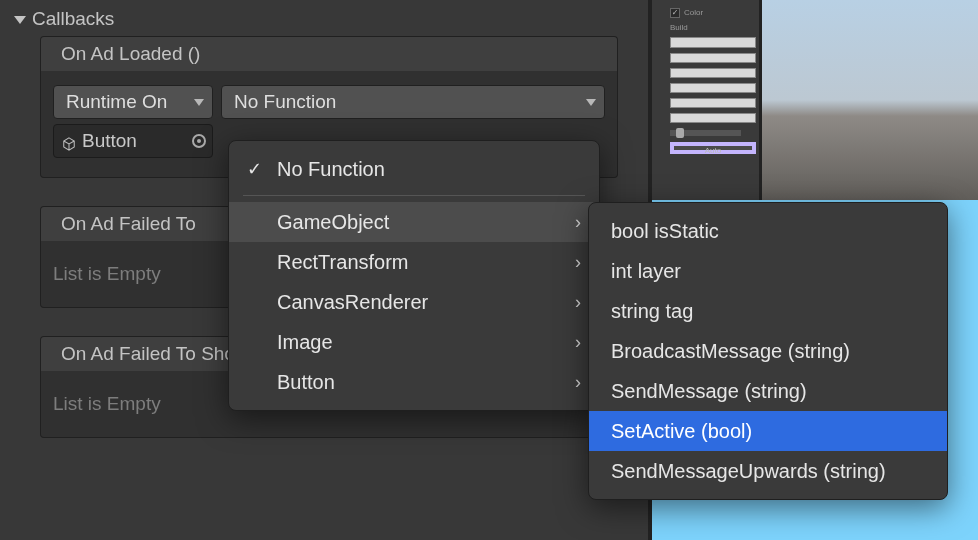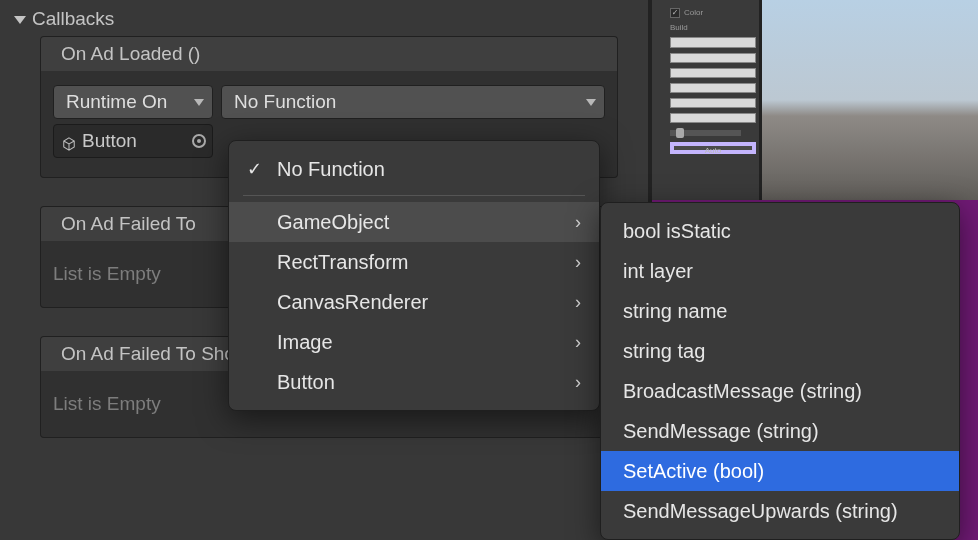--- a/index.html
+++ b/index.html
@@ -1,17 +1,17 @@
 <!DOCTYPE html>
 <html><head>
 <meta charset="utf-8">
 <style>
   * { box-sizing: border-box; margin: 0; padding: 0; font-family: "Segoe UI", "Helvetica Neue", Arial, sans-serif; }
   html, body { width: 978px; height: 540px; overflow: hidden; background: #383838; }
-  .root { width: 978px; height: 540px; position: relative; background: #701a75; color: #c4c4c4; font-size: 19px; }
+  .root { width: 978px; height: 540px; position: relative; background: #7dd3fc; color: #c4c4c4; font-size: 19px; }
 
   
   .inspector { position: absolute; left: 0; top: 0; width: 648px; height: 540px; background: #383838; padding: 8px 0 0 6px; }
   .section-header { display: flex; align-items: center; gap: 6px; padding: 0 0 6px 8px; }
   .section-header .tri { width: 0; height: 0; border-left: 6px solid transparent; border-right: 6px solid transparent; border-top: 8px solid #c4c4c4; transform: translateY(1px); }
   .section-header .lbl { color: #c4c4c4; }
 
   .event-box { margin: 0 18px 28px 34px; width: 578px; }
   .event-title { background: #3f3f3f; border: 1px solid #202020; border-bottom: none; color: #c4c4c4; padding: 6px 20px; border-radius: 4px 4px 0 0; }
   .event-body { background: #303030; border: 1px solid #202020; border-top: none; padding: 14px 12px 14px 12px; border-radius: 0 0 4px 4px; min-height: 44px; color: #7d7d7d; }
@@ -49,21 +49,21 @@
 
   
   .menu1 { position: absolute; left: 228px; top: 140px; width: 372px; background: #3a3a3a; border: 1px solid #1f1f1f; border-radius: 8px; box-shadow: 0 8px 30px rgba(0,0,0,0.5); padding: 8px 0; z-index: 10; }
   .menu1 .item { display: flex; align-items: center; height: 40px; padding: 0 18px 0 28px; color: #e6e6e6; font-size: 20px; position: relative; }
   .menu1 .item.hover { background: #4c4c4c; }
   .menu1 .item .check { position: absolute; left: 18px; font-size: 18px; color: #e6e6e6; }
   .menu1 .item .lbl { margin-left: 20px; }
   .menu1 .item .arrow { margin-left: auto; font-size: 18px; color: #d0d0d0; }
   .menu1 .sep { height: 1px; background: #555; margin: 6px 14px; }
 
-  .menu2 { position: absolute; left: 600px; top: 202px; width: 360px; background: #3a3a3a; border: 1px solid #1f1f1f; border-radius: 8px; box-shadow: 0 8px 30px rgba(0,0,0,0.5); padding: 8px 0 8px 0; z-index: 11; }
+  .menu2 { position: absolute; left: 588px; top: 202px; width: 360px; background: #3a3a3a; border: 1px solid #1f1f1f; border-radius: 8px; box-shadow: 0 8px 30px rgba(0,0,0,0.5); padding: 8px 0 8px 0; z-index: 11; }
   .menu2 .item { display: flex; align-items: center; height: 40px; padding: 0 18px 0 22px; color: #e6e6e6; font-size: 20px; }
   .menu2 .item.sel { background: #2e6be0; color: #ffffff; }
 
 </style>
 </head>
 <body>
 
 <div class="root">
 
   <div class="inspector">
@@ -188,23 +188,20 @@
   </div>
 
   <div class="menu2">
     <div class="item">
       <span>bool isStatic</span>
     </div>
     <div class="item">
       <span>int layer</span>
     </div>
     <div class="item">
-      <span>string name</span>
-    </div>
-    <div class="item">
       <span>string tag</span>
     </div>
     <div class="item">
       <span>BroadcastMessage (string)</span>
     </div>
     <div class="item">
       <span>SendMessage (string)</span>
     </div>
     <div class="item sel">
       <span>SetActive (bool)</span>

